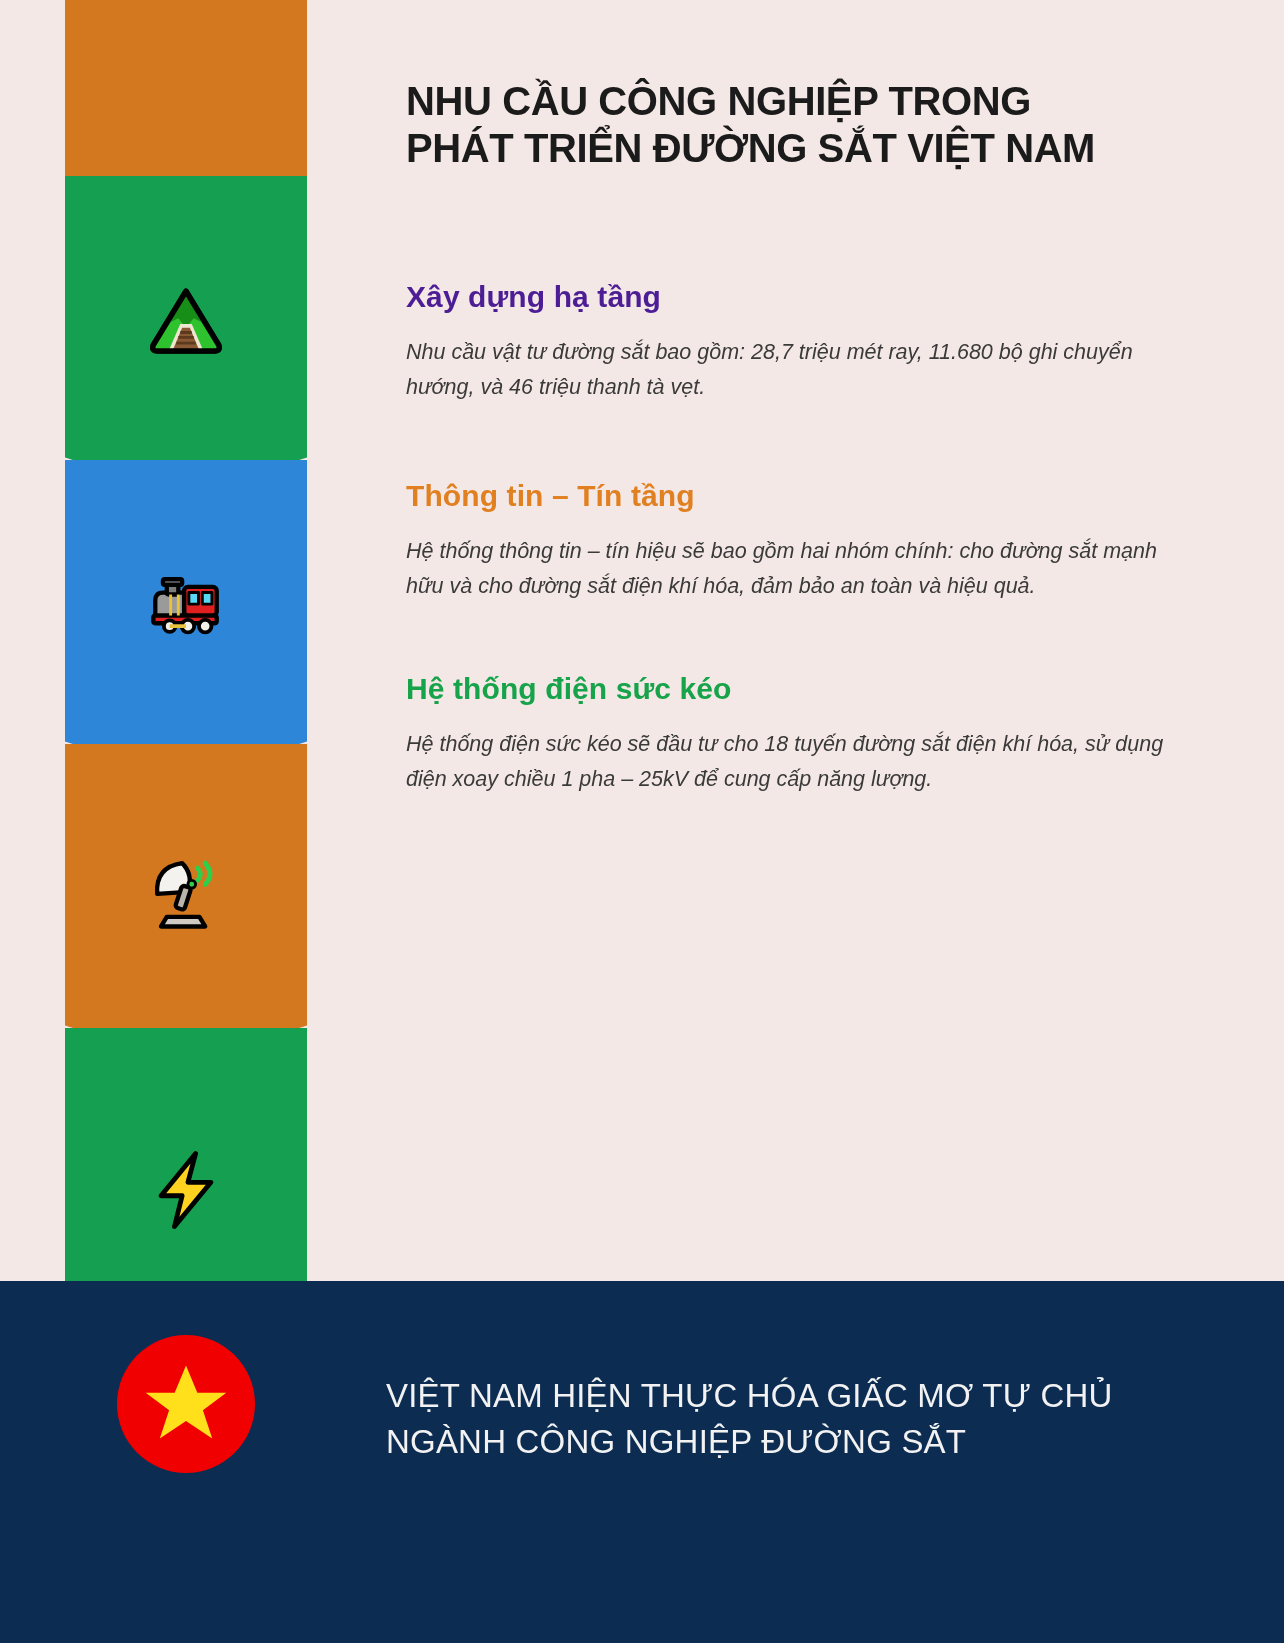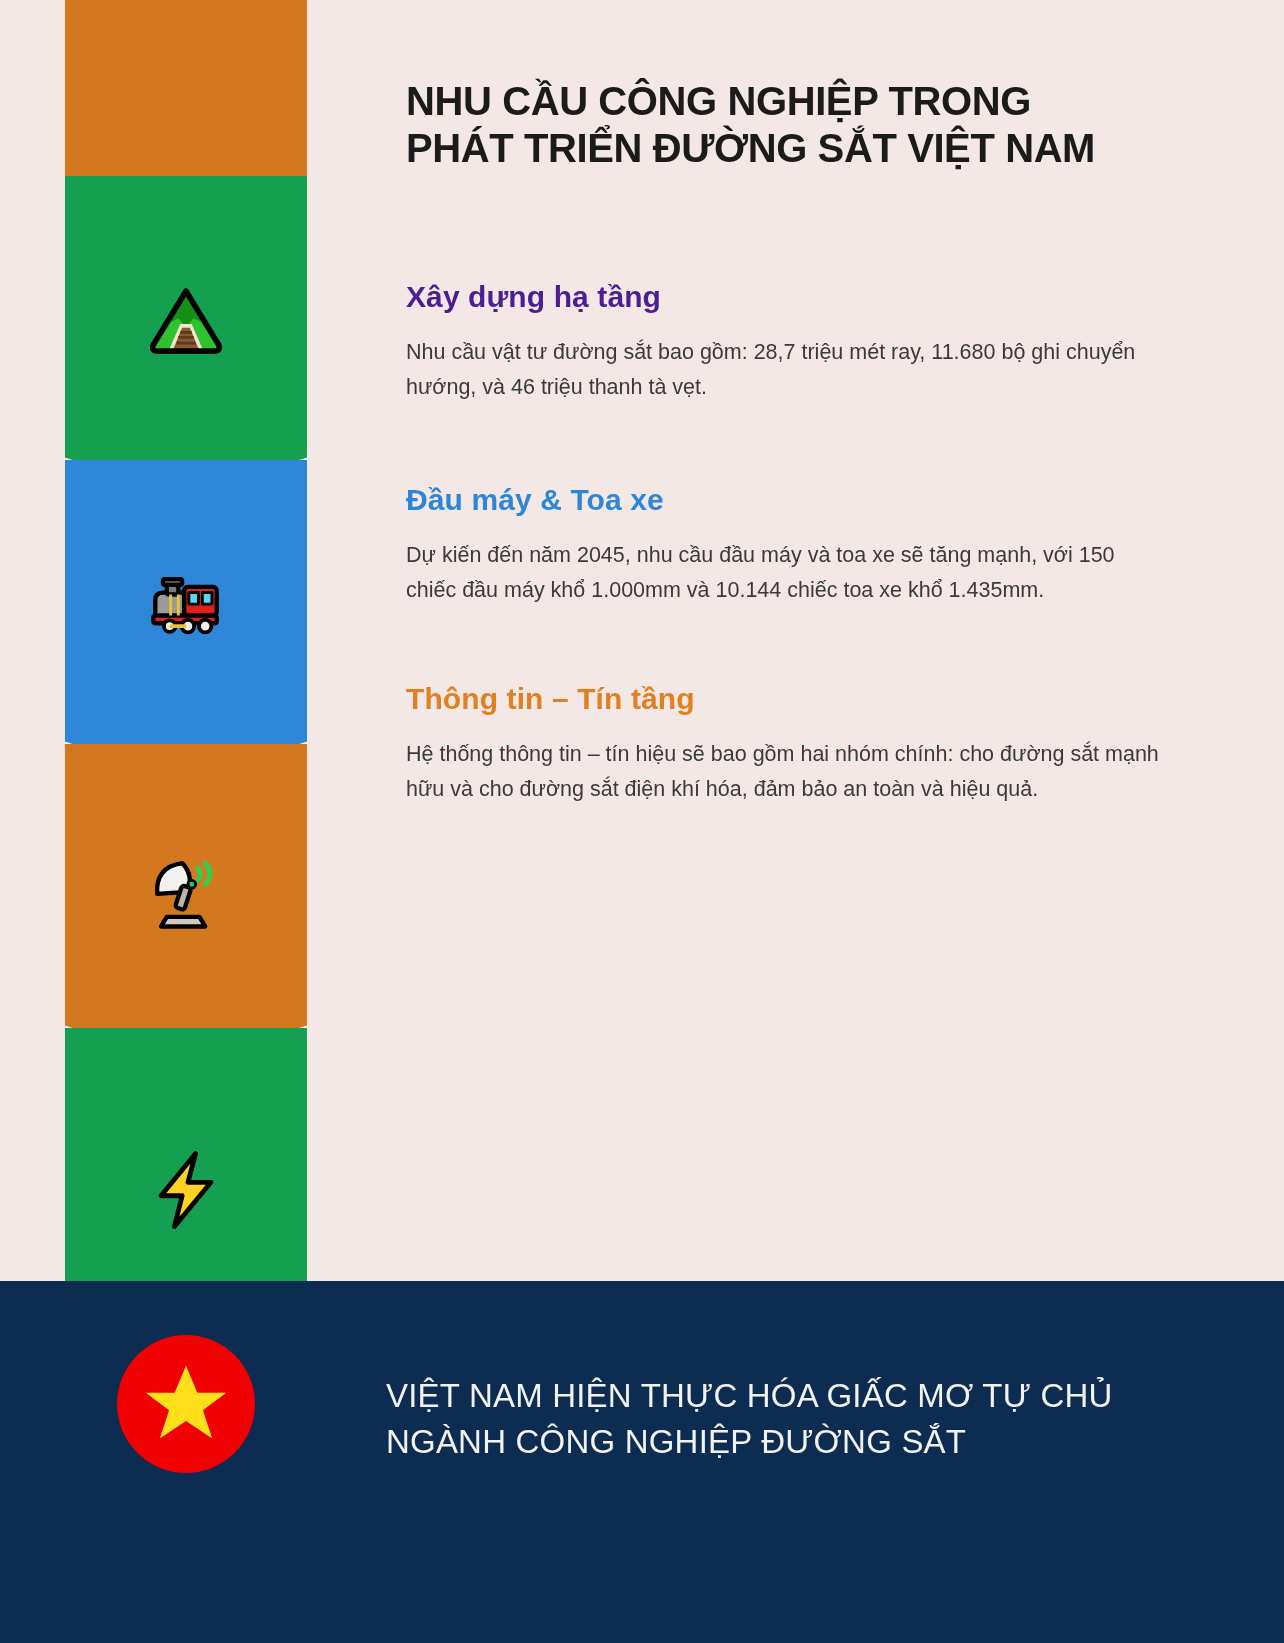--- a/index.html
+++ b/index.html
@@ -87,20 +87,21 @@
     font-weight: bold;
     letter-spacing: 0.1px;
     line-height: 1.1;
   }
   .sec-body {
     margin: 0;
     font-size: 21.5px;
     line-height: 1.62;
     color: #3a3a3a;
     max-width: 760px;
+    font-style: italic;
   }
 
   
   #footer {
     position: absolute;
     left: 0;
     right: 0;
     top: 1281px;
     height: 440px;
     background: #0c2c51;
@@ -208,30 +209,30 @@
 
   <div id="content">
 
     <h1 id="page-title">NHU CẦU CÔNG NGHIỆP TRONG PHÁT TRIỂN ĐƯỜNG SẮT VIỆT NAM</h1>
 
     <div class="section sec-1">
       <h2 class="sec-head" style="color: #4c1d95;">Xây dựng hạ tầng</h2>
       <p class="sec-body">Nhu cầu vật tư đường sắt bao gồm: 28,7 triệu mét ray, 11.680 bộ ghi chuyển hướng, và 46 triệu thanh tà vẹt.</p>
     </div>
 
-    <div class="section sec-2">
-      <h2 class="sec-head" style="color: rgb(46, 134, 216);">Đầu máy &amp; Toa xe</h2>
-      <p class="sec-body">Dự kiến đến năm 2045, nhu cầu đầu máy và toa xe sẽ tăng mạnh, với 150 chiếc đầu máy khổ 1.000mm và 10.144 chiếc toa xe khổ 1.435mm.</p>
-    </div>
 
     <div class="section sec-3">
       <h2 class="sec-head" style="color: rgb(224, 128, 32);">Thông tin – Tín tầng</h2>
       <p class="sec-body">Hệ thống thông tin – tín hiệu sẽ bao gồm hai nhóm chính: cho đường sắt mạnh hữu và cho đường sắt điện khí hóa, đảm bảo an toàn và hiệu quả.</p>
     </div>
 
+    <div class="section sec-4">
+      <h2 class="sec-head" style="color: rgb(22, 163, 74);">Hệ thống điện sức kéo</h2>
+      <p class="sec-body">Hệ thống điện sức kéo sẽ đầu tư cho 18 tuyến đường sắt điện khí hóa, sử dụng điện xoay chiều 1 pha – 25kV để cung cấp năng lượng.</p>
+    </div>
   </div>
 
   <div id="footer" style="background-color: rgb(12, 44, 81);">
     <div id="flag-badge">
       <svg width="96" height="96" viewBox="0 0 100 100">
         <polygon points="50,10 61.8,38.2 92,38.2 67.6,56.4 77.3,86 50,67.6 22.7,86 32.4,56.4 8,38.2 38.2,38.2" fill="#ffe01b"></polygon>
       </svg>
     </div>
     <p id="footer-text">
       <span class="fl">VIỆT NAM HIỆN THỰC HÓA GIẤC MƠ TỰ CHỦ</span>

